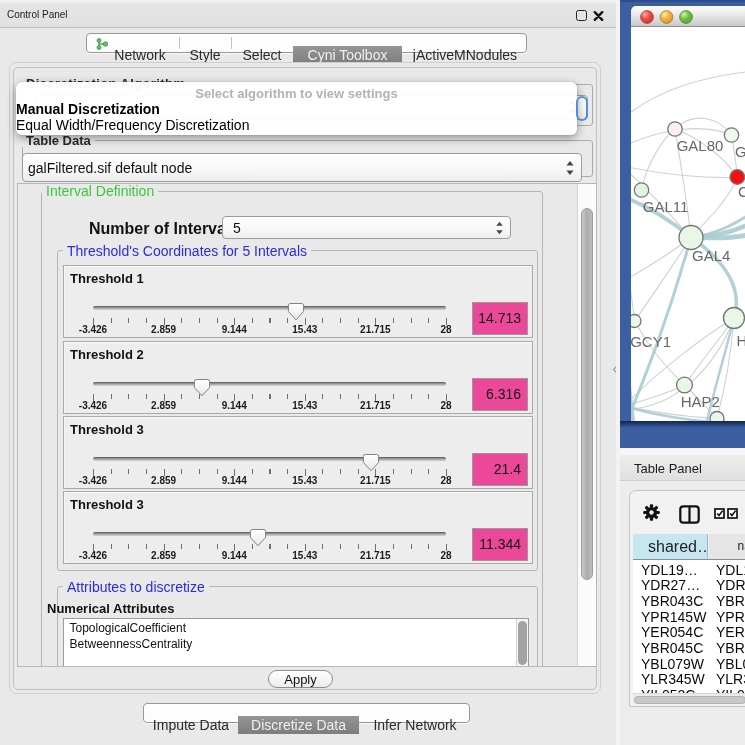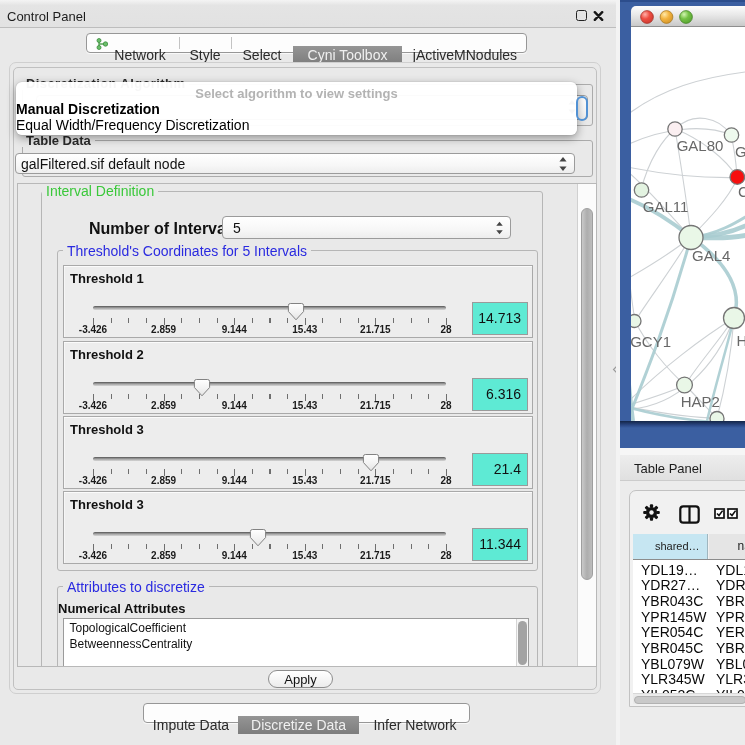--- a/index.html
+++ b/index.html
@@ -2,21 +2,21 @@
 <html><head><meta charset="utf-8">
 <style>
 * { margin:0; padding:0; box-sizing:border-box; }
 html,body { width:745px; height:745px; overflow:hidden; font-family:"Liberation Sans",sans-serif; }
 #app { position:relative; width:745px; height:745px; background:#e9e9e9; overflow:hidden; }
 .abs { position:absolute; }
 
 
 #titlebar { position:absolute; left:0; top:0; width:616px; height:28px;
   background:linear-gradient(#f4f4f4, #e4e4e4 20%, #e2e2e2); border-bottom:1px solid #bdbdbd; }
-#titlebar .t { position:absolute; left:7px; top:9px; font-size:13px; color:#1c1c1c; }
+#titlebar .t { position:absolute; left:7px; top:9px; font-size:10px; color:#1c1c1c; }
 #winrest { position:absolute; left:576px; top:10px; width:11px; height:11px; border:1.7px solid #222; border-radius:2.5px; }
 
 
 .tabbar { position:absolute; background:#fdfdfd; border:1px solid #979797; border-radius:4px;
   box-shadow:0 1px 1px rgba(255,255,255,.8); }
 .tab { position:absolute; top:12px; height:100%; font-size:14px; color:#2a2a2a;
   display:flex; align-items:center; justify-content:center; }
 .tab.dark { background:linear-gradient(#959595,#7d7d7d); color:#f0f0f0; }
 .tsep { position:absolute; top:3px; bottom:3px; width:1px; background:#c3c3c3; }
 
@@ -47,21 +47,21 @@
 .tpanel { position:absolute; left:45px; width:470px; height:73px; background:#ededed;
   border:1px solid #a9a9a9; box-shadow:inset 0 1px 0 rgba(255,255,255,.75), inset 1px 0 0 rgba(255,255,255,.5); }
 .ttitle { position:absolute; left:6px; top:5px; font-size:13px; font-weight:bold; color:#111; }
 .track { position:absolute; left:29px; top:40px; width:353px; height:4px; border-radius:2px;
   background:linear-gradient(#818181,#b5b5b5 55%,#d6d6d6); border-top:1px solid #686868; }
 .ticks { position:absolute; left:29px; top:52px; width:354px; height:5px;
   background:repeating-linear-gradient(to right,#6e6e6e 0 1px,transparent 1px 17.65px); }
 .ticksmaj { position:absolute; left:29px; top:52px; width:354px; height:7px;
   background:repeating-linear-gradient(to right,#6e6e6e 0 1px,transparent 1px 70.6px); }
 .tlab { position:absolute; top:58px; width:50px; text-align:center; font-size:10px; font-weight:bold; color:#1a1a1a; }
-.vbox { position:absolute; left:408px; top:36px; width:56px; height:33px; background:#5eead4;
+.vbox { position:absolute; left:408px; top:36px; width:56px; height:33px; background:#ec4899;
   border:1px solid #9a9a9a; font-size:14px; color:#111; text-align:right;
   line-height:31px; padding-right:6px; }
 
 
 #attrlist { position:absolute; left:45px; top:434px; width:466px; height:300px;
   background:#fff; border:1px solid #9b9b9b; font-size:12px; color:#111; }
 #attrlist .aitem { padding-left:5.5px; height:15.8px; line-height:15.8px; }
 #alsb { position:absolute; right:0; top:0; width:12px; height:235px; background:#f6f6f6; border-left:1px solid #d5d5d5; }
 #alsbthumb { position:absolute; left:1px; top:1.5px; width:9px; height:44px; border-radius:4.5px; background:#a3a3a3; }
 
@@ -86,21 +86,21 @@
 #tpheadgap { position:absolute; left:620px; top:448px; width:125px; height:7px; background:#f6f6f6; }
 #tphead { position:absolute; left:620px; top:455px; width:125px; height:26px;
   background:linear-gradient(#ededed,#e0e0e0); border-bottom:1px solid #cccccc; }
 #tphead .t { position:absolute; left:14px; top:6px; font-size:13px; color:#1c1c1c; }
 #tpbody { position:absolute; left:620px; top:481px; width:125px; height:264px; background:#ececec; }
 #tppanel { position:absolute; left:629px; top:490px; width:120px; height:217px;
   background:#f1f1f1; border:1px solid #c2c2c2; border-radius:7px 0 0 0; }
 
 #tblhead { position:absolute; left:633px; top:534px; width:112px; height:25.5px; border-bottom:1px solid #8c8c8c; }
 #tblhead .h1 { position:absolute; left:0; top:0; width:74.5px; height:100%; background:#c6e6f2;
-  border-right:1px solid #9fb6bf; font-size:11px; color:#222; text-align:center; padding-left:15px; line-height:25px; }
+  border-right:1px solid #9fb6bf; font-size:16px; color:#222; text-align:center; padding-left:15px; line-height:25px; }
 #tblhead .h2 { position:absolute; left:75.5px; top:0; right:0; height:100%; background:#e5e5e5;
   font-size:12px; color:#222; line-height:25px; }
 #tblrows { position:absolute; left:633px; top:559.5px; width:112px; height:133.5px; background:#fff; overflow:hidden; }
 .trow { position:absolute; left:0; width:112px; height:15.7px; font-size:14px; color:#0a0a0a; }
 .trow .c1 { position:absolute; left:8px; top:2px; }
 .trow .c2 { position:absolute; left:83px; top:2px; }
 #hsb { position:absolute; left:633px; top:693px; width:112px; height:11px; background:#ebebeb; border-top:1px solid #d8d8d8; }
 #hsbthumb { position:absolute; left:1px; top:1.5px; width:112px; height:8px; border-radius:4px; background:#c9c9c9; border:1px solid #b2b2b2; }
 
 
@@ -142,21 +142,21 @@
   <div class="glabel" style="left:22px;top:77px;letter-spacing:0.4px">Discretization Algorithm</div>
   <div class="combo" style="left:36px;top:95px;width:552px;height:25px"></div>
   <svg class="abs" style="left:567px;top:99px" width="10" height="16" viewBox="0 0 10 16">
     <path d="M5,1 L8.6,5.4 L1.4,5.4 Z" fill="#444"></path>
       <path d="M5,15 L8.6,10.6 L1.4,10.6 Z" fill="#444"></path>
   </svg>
   <div class="abs" style="left:576px;top:96px;width:12px;height:25px;border:2.6px solid #5292d4;border-radius:6px;z-index:60"></div>
 
   <div class="groupbox" style="left:22px;top:140px;width:571px;height:37px"></div>
   <div class="glabel" style="left:22px;top:134px">Table Data</div>
-  <div class="combo" style="left:15px;top:153px;width:560px;height:21px">
+  <div class="combo" style="left:22px;top:153px;width:560px;height:29px">
     <span class="ct">galFiltered.sif default node</span>
     <svg class="updown" width="10" height="16" viewBox="0 0 10 16">
       <path d="M5,1 L8.6,5.4 L1.4,5.4 Z" fill="#444"></path>
         <path d="M5,15 L8.6,10.6 L1.4,10.6 Z" fill="#444"></path>
     </svg>
   </div>
 
   <div id="scrollc">
 
     <div class="groupbox" style="left:23px;top:7px;width:502px;height:690px;border-color:#b6b6b6"></div>
@@ -262,21 +262,21 @@
               <stop offset="1" stop-color="#e4e4e4"></stop>
             </linearGradient>
           </defs>
           <path d="M3.5,1.5 L15.5,1.5 Q17.5,1.5 17.5,3.5 L17.5,9.5 L9.5,17.8 L1.5,9.5 L1.5,3.5 Q1.5,1.5 3.5,1.5 Z" fill="url(#tg1949)" stroke="#7e7e7e" stroke-width="1"></path>
         </svg>
   <div class="vbox">11.344</div>
 </div>
 
     <div class="groupbox" style="left:39px;top:402px;width:481px;height:300px;border-color:#b6b6b6"></div>
     <div class="glabel2" style="left:45px;top:396px;color:#2a2ae0">Attributes to discretize</div>
-    <div class="abs" style="left:40px;top:417px;font-size:13px;font-weight:bold;color:#111">Numerical Attributes</div>
+    <div class="abs" style="left:29px;top:417px;font-size:13px;font-weight:bold;color:#111">Numerical Attributes</div>
     <div id="attrlist">
       <div style="height:2px"></div>
       <div class="aitem">TopologicalCoefficient</div>
       <div class="aitem">BetweennessCentrality</div>
       <div id="alsb">
           <div id="alsbthumb"></div>
         </div>
     </div>
 
     <div id="vsb">

